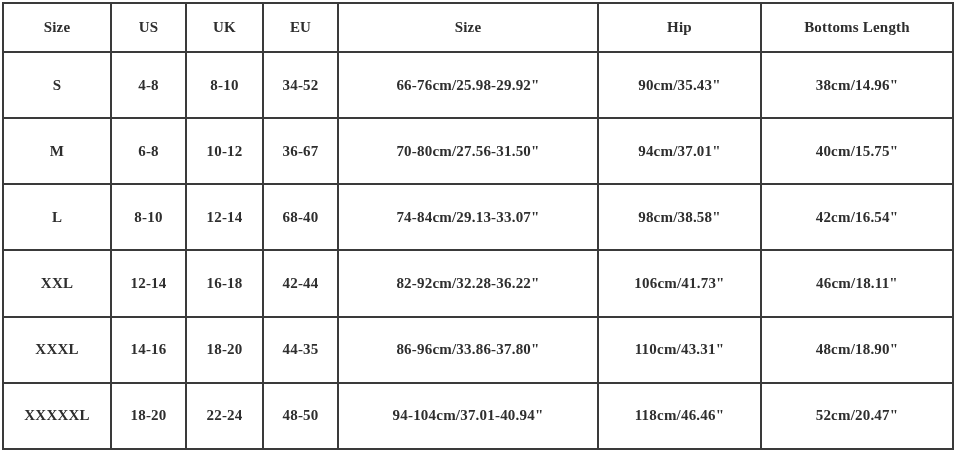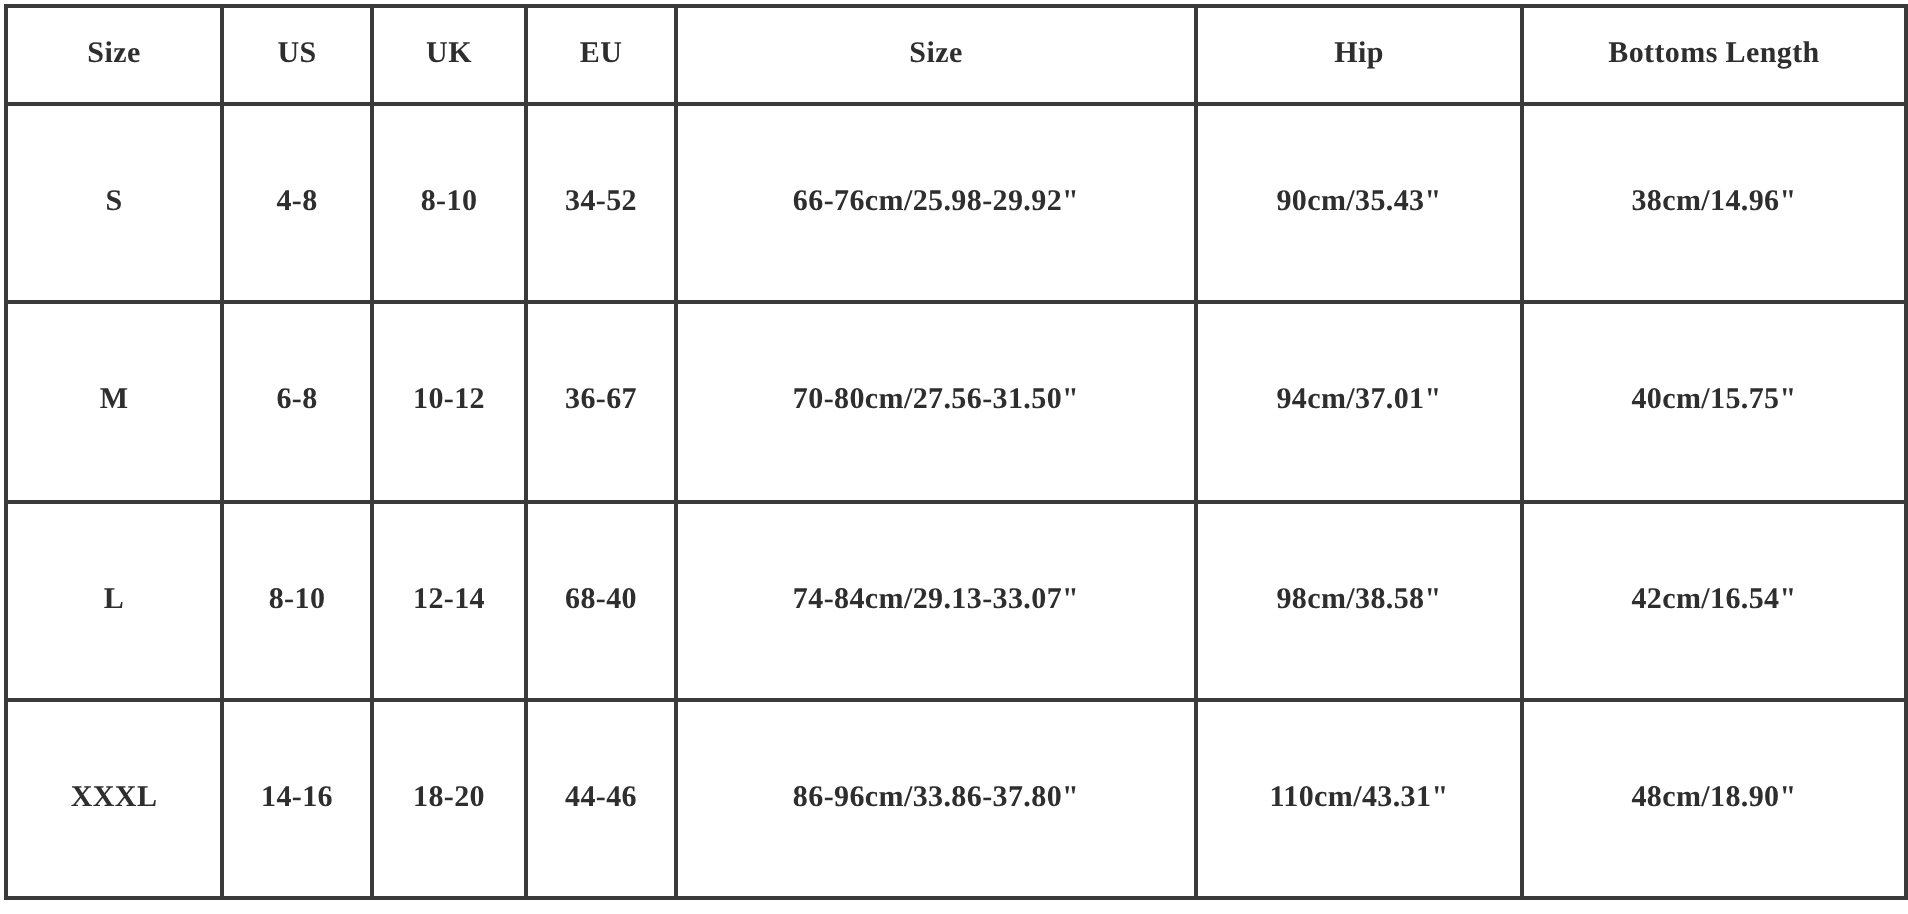--- a/index.html
+++ b/index.html
@@ -94,23 +94,41 @@
         <tr>
           <td>L</td>
           <td>8-10</td>
           <td>12-14</td>
           <td>68-40</td>
           <td>74-84cm/29.13-33.07"</td>
           <td>98cm/38.58"</td>
           <td>42cm/16.54"</td>
         </tr>
         <tr>
+          <td>XXL</td>
+          <td>12-14</td>
+          <td>16-18</td>
+          <td>42-44</td>
+          <td>82-92cm/32.28-36.22"</td>
+          <td>106cm/41.73"</td>
+          <td>46cm/18.11"</td>
+        </tr>
+        <tr>
           <td>XXXL</td>
           <td>14-16</td>
           <td>18-20</td>
-          <td>44-46</td>
+          <td>44-35</td>
           <td>86-96cm/33.86-37.80"</td>
           <td>110cm/43.31"</td>
           <td>48cm/18.90"</td>
+        </tr>
+        <tr>
+          <td>XXXXXL</td>
+          <td>18-20</td>
+          <td>22-24</td>
+          <td>48-50</td>
+          <td>94-104cm/37.01-40.94"</td>
+          <td>118cm/46.46"</td>
+          <td>52cm/20.47"</td>
         </tr>
       </tbody>
   </table>
 </div>
 
 </body></html>

